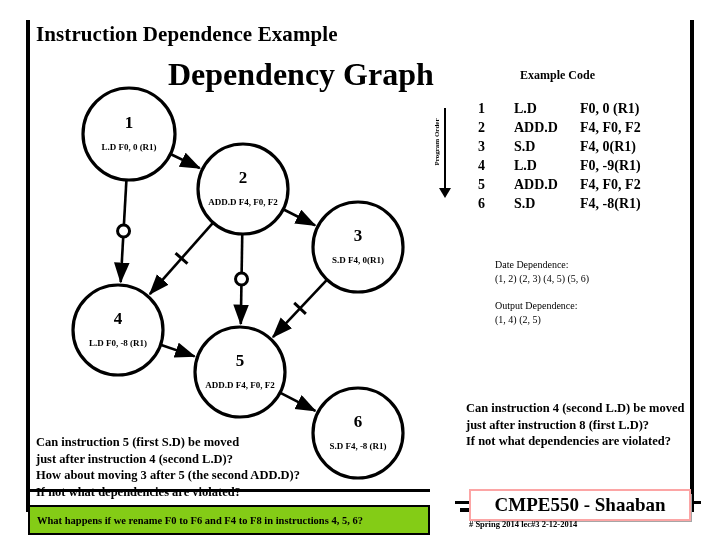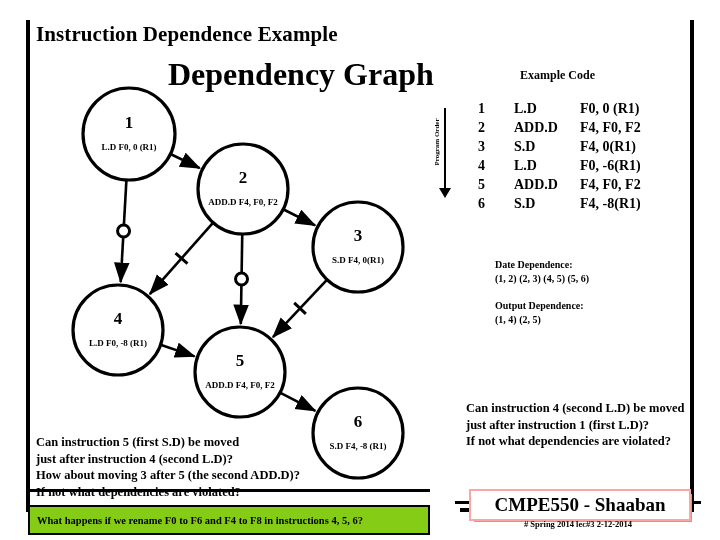--- a/index.html
+++ b/index.html
@@ -36,21 +36,21 @@
 
   
   table.code{position:absolute;left:478px;top:100px;border-collapse:collapse;
              font-size:14px;font-weight:bold;}
   table.code td{padding:1px 0 2px 0;white-space:nowrap;}
   td.c-num{width:36px;text-align:left;}
   td.c-op{width:66px;text-align:left;}
   td.c-args{text-align:left;}
 
   
-  .dep-block{position:absolute;font-size:10px;font-weight:bold;line-height:1.35;
+  .dep-block{position:absolute;font-size:10px;font-weight:normal;line-height:1.35;
              white-space:nowrap;}
   .dep-data{left:495px;top:258px;}
   .dep-out{left:495px;top:299px;}
   .dep-anti{left:495px;top:340px;}
 
   
   .q{position:absolute;font-size:12.5px;font-weight:bold;line-height:1.32;}
   .q-right{left:466px;top:400px;width:240px;}
   .q-left{left:36px;top:434px;width:330px;}
 
@@ -61,21 +61,21 @@
 
   
   .banner-shadow{position:absolute;left:474px;top:494px;width:218px;height:28px;
                  background:#a6a6a6;}
   .banner{position:absolute;left:469px;top:489px;width:218px;height:28px;
           border:2px solid #fca5a5;background:#fff;display:flex;align-items:center;
           justify-content:center;}
   .banner span{font-size:19px;font-weight:bold;white-space:nowrap;}
   .banner-tail-l{position:absolute;left:455px;top:501px;width:16px;height:3px;background:#000;}
   .banner-tail-r{position:absolute;left:687px;top:501px;width:14px;height:3px;background:#000;}
-  .footnote{position:absolute;left:469px;top:519px;width:218px;text-align:center;
+  .footnote{position:absolute;left:469px;top:519px;width:218px;
             font-size:8.5px;font-weight:bold;white-space:nowrap;}
 
   
   svg.graph{position:absolute;left:0;top:0;width:720px;height:540px;
             pointer-events:none;}
   svg.graph text{font-family:"Liberation Serif","DejaVu Serif",serif;font-weight:bold;
                  text-anchor:middle;}
   .node-num{font-size:17px;}
   .node-lbl{font-size:9px;}
 </style>
@@ -183,21 +183,21 @@
           <td class="c-args">F4, F0, F2</td>
         </tr>
         <tr>
           <td class="c-num">3</td>
           <td class="c-op">S.D</td>
           <td class="c-args">F4, 0(R1)</td>
         </tr>
         <tr>
           <td class="c-num">4</td>
           <td class="c-op">L.D</td>
-          <td class="c-args">F0, -6(R1)</td>
+          <td class="c-args">F0, -9(R1)</td>
         </tr>
         <tr>
           <td class="c-num">5</td>
           <td class="c-op">ADD.D</td>
           <td class="c-args">F4, F0, F2</td>
         </tr>
         <tr>
           <td class="c-num">6</td>
           <td class="c-op">S.D</td>
           <td class="c-args">F4, -8(R1)</td>
@@ -209,21 +209,21 @@
     <div>Date Dependence:</div>
     <div>(1, 2)   (2, 3)  (4, 5)    (5, 6)</div>
   </div>
   <div class="dep-block dep-out">
     <div>Output Dependence:</div>
     <div>(1, 4)  (2, 5)</div>
   </div>
 
   <div class="q q-right" id="q-right">
       <div>Can instruction 4 (second L.D) be moved</div>
-      <div>just after instruction 1 (first L.D)?</div>
+      <div>just after instruction 8 (first L.D)?</div>
       <div>If not what dependencies are violated?</div>
     </div>
   <div class="q q-left" id="q-left">
       <div>Can instruction 5 (first S.D) be moved</div>
       <div>just after instruction 4  (second L.D)?</div>
       <div>How about moving 3 after 5 (the second ADD.D)?</div>
       <div>If not what dependencies are violated?</div>
     </div>
 
   <div class="rename-box">

